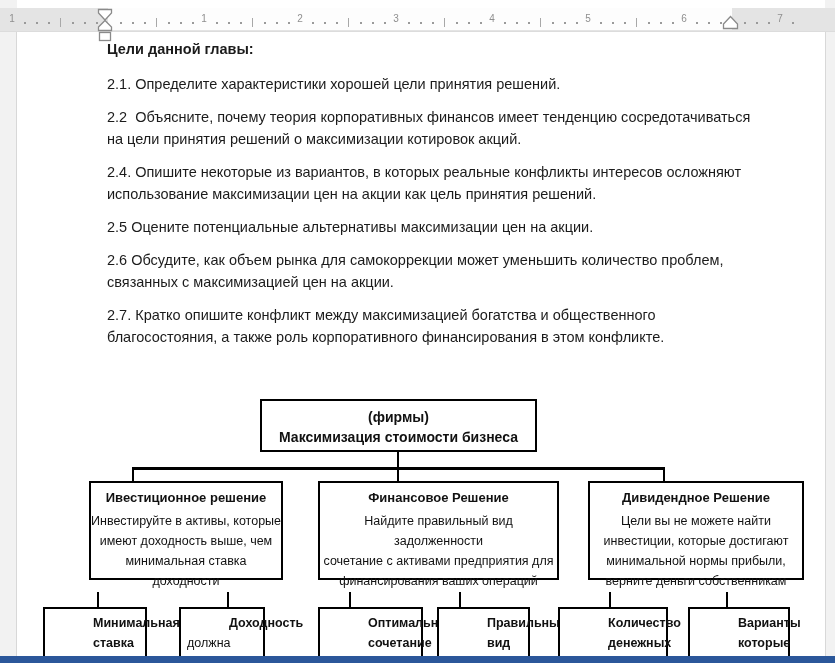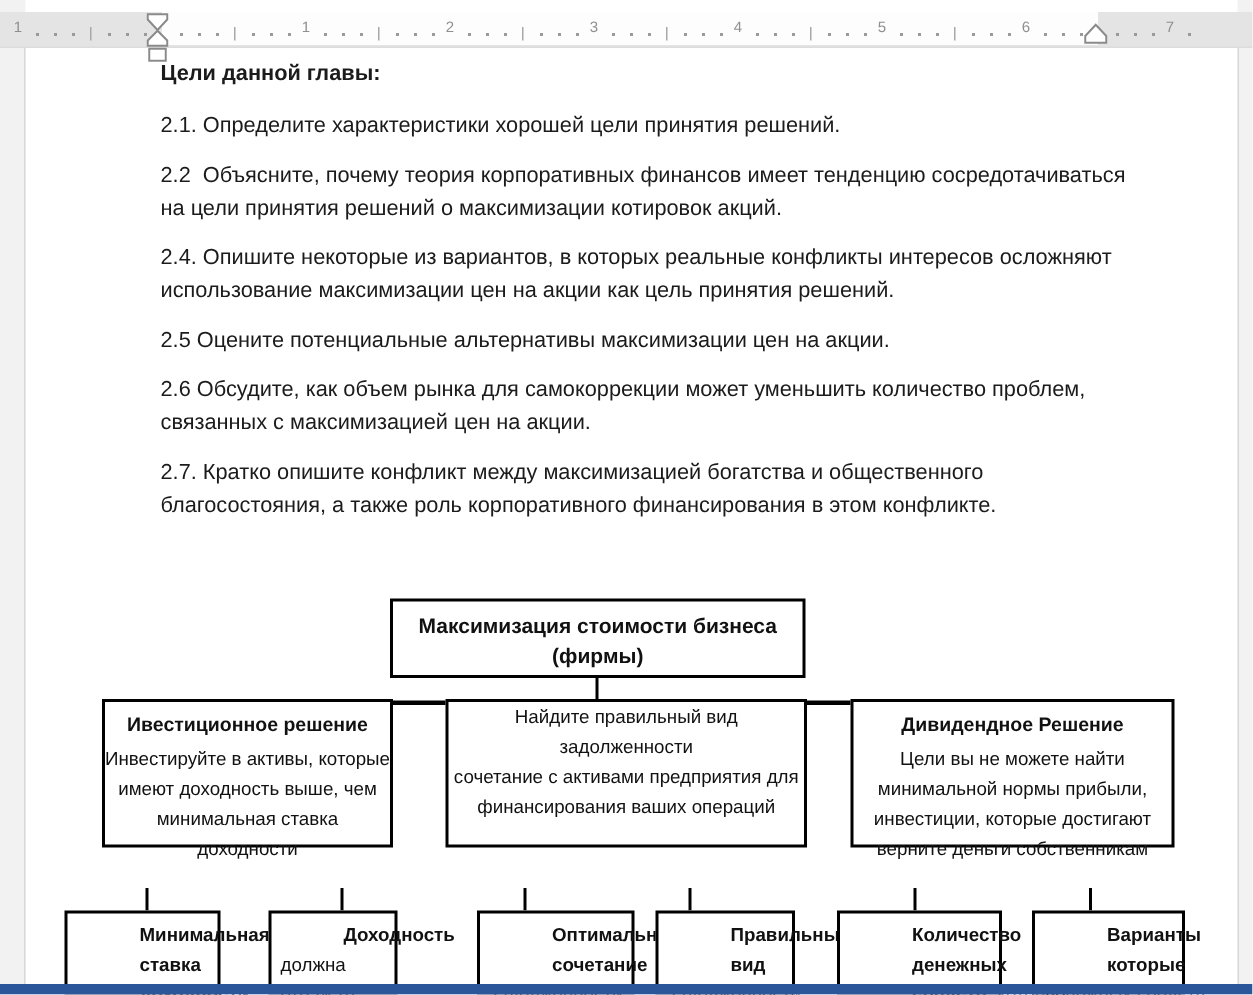--- a/index.html
+++ b/index.html
@@ -21,21 +21,21 @@
   .marker{position:absolute;}
   
   .doc-text{position:absolute;left:107px;top:38px;width:652px;color:#1b1b1b;}
   .doc-heading{font-weight:bold;font-size:14.5px;line-height:22px;margin:0 0 13px;white-space:pre-wrap;}
   .para{font-size:14.5px;line-height:22px;margin:0 0 11px;white-space:pre-wrap;}
   
   .fc-line{position:absolute;background:#000;}
   .fc-box{position:absolute;background:#fff;border:2px solid #000;box-sizing:border-box;color:#111;}
   .root-box{left:260px;top:399px;width:277px;height:53px;text-align:center;font-weight:bold;
     font-size:14px;line-height:20px;padding-top:6px;}
-  .dec-box{top:466px;height:99px;text-align:center;}
+  .dec-box{top:481px;height:99px;text-align:center;margin-left:21px;}
   .dec-title{font-weight:bold;font-size:13px;margin:7px 2px 6px;line-height:15px;}
   .dec-body{font-size:12.5px;line-height:20px;}
   .leaf-box{top:607px;height:56px;padding:4px 6px 0;text-align:left;}
   .leaf-line{font-size:12.5px;line-height:20px;white-space:nowrap;}
   .leaf-line b{font-weight:bold;margin-left:42px;}
   
   .status-bar{position:absolute;left:0;top:656px;width:835px;height:7px;z-index:20;}
 </style>
 </head>
 <body>
@@ -127,51 +127,52 @@
 <p class="para">2.1. Определите характеристики хорошей цели принятия решений.</p>
     <p class="para">2.2  Объясните, почему теория корпоративных финансов имеет тенденцию сосредотачиваться на цели принятия решений о максимизации котировок акций.</p>
     <p class="para">2.4. Опишите некоторые из вариантов, в которых реальные конфликты интересов осложняют использование максимизации цен на акции как цель принятия решений.</p>
     <p class="para">2.5 Оцените потенциальные альтернативы максимизации цен на акции.</p>
     <p class="para">2.6 Обсудите, как объем рынка для самокоррекции может уменьшить количество проблем, связанных с максимизацией цен на акции.</p>
     <p class="para">2.7. Кратко опишите конфликт между максимизацией богатства и общественного благосостояния, а также роль корпоративного финансирования в этом конфликте.</p>
   </div>
 
 <div>
   <div class="fc-box root-box">
+    <div>(фирмы)</div>
     <div>Максимизация стоимости бизнеса</div>
-    <div>(фирмы)</div>
   </div>
 
   <div class="fc-line" style="left:397px;top:452px;width:2px;height:16px;"></div>
   <div class="fc-line" style="left:132px;top:467px;width:533px;height:3px;"></div>
   <div class="fc-line" style="left:132px;top:470px;width:2px;height:23px;"></div>
   <div class="fc-line" style="left:397px;top:470px;width:2px;height:23px;"></div>
   <div class="fc-line" style="left:663px;top:470px;width:2px;height:23px;"></div>
   <div id="fc-dynamic">
       <div class="fc-box dec-box" style="left: 68px; width: 194px;">
         <div class="dec-title">Ивестиционное решение</div>
         <div class="dec-body">
           <div>Инвестируйте в активы, которые</div>
           <div>имеют доходность выше, чем</div>
           <div>минимальная ставка доходности</div>
         </div>
       </div>
       <div class="fc-box dec-box" style="left: 297px; width: 241px;">
+        <div class="dec-title">Финансовое Решение</div>
         <div class="dec-body">
           <div>Найдите правильный вид задолженности</div>
           <div>сочетание с активами предприятия для</div>
           <div>финансирования ваших операций</div>
         </div>
       </div>
       <div class="fc-box dec-box" style="left: 567px; width: 216px;">
         <div class="dec-title">Дивидендное Решение</div>
         <div class="dec-body">
           <div>Цели вы не можете найти</div>
+          <div>инвестиции, которые достигают</div>
           <div>минимальной нормы прибыли,</div>
-          <div>инвестиции, которые достигают</div>
           <div>верните деньги собственникам</div>
         </div>
       </div>
       <div class="fc-line" style="left: 97px; top: 592px; width: 2px; height: 15px;"></div>
       <div class="fc-line" style="left: 227px; top: 592px; width: 2px; height: 15px;"></div>
       <div class="fc-line" style="left: 349px; top: 592px; width: 2px; height: 15px;"></div>
       <div class="fc-line" style="left: 459px; top: 592px; width: 2px; height: 15px;"></div>
       <div class="fc-line" style="left: 609px; top: 592px; width: 2px; height: 15px;"></div>
       <div class="fc-line" style="left: 726px; top: 592px; width: 2px; height: 15px;"></div>
       <div class="fc-box leaf-box" style="left: 43px; width: 104px;">

